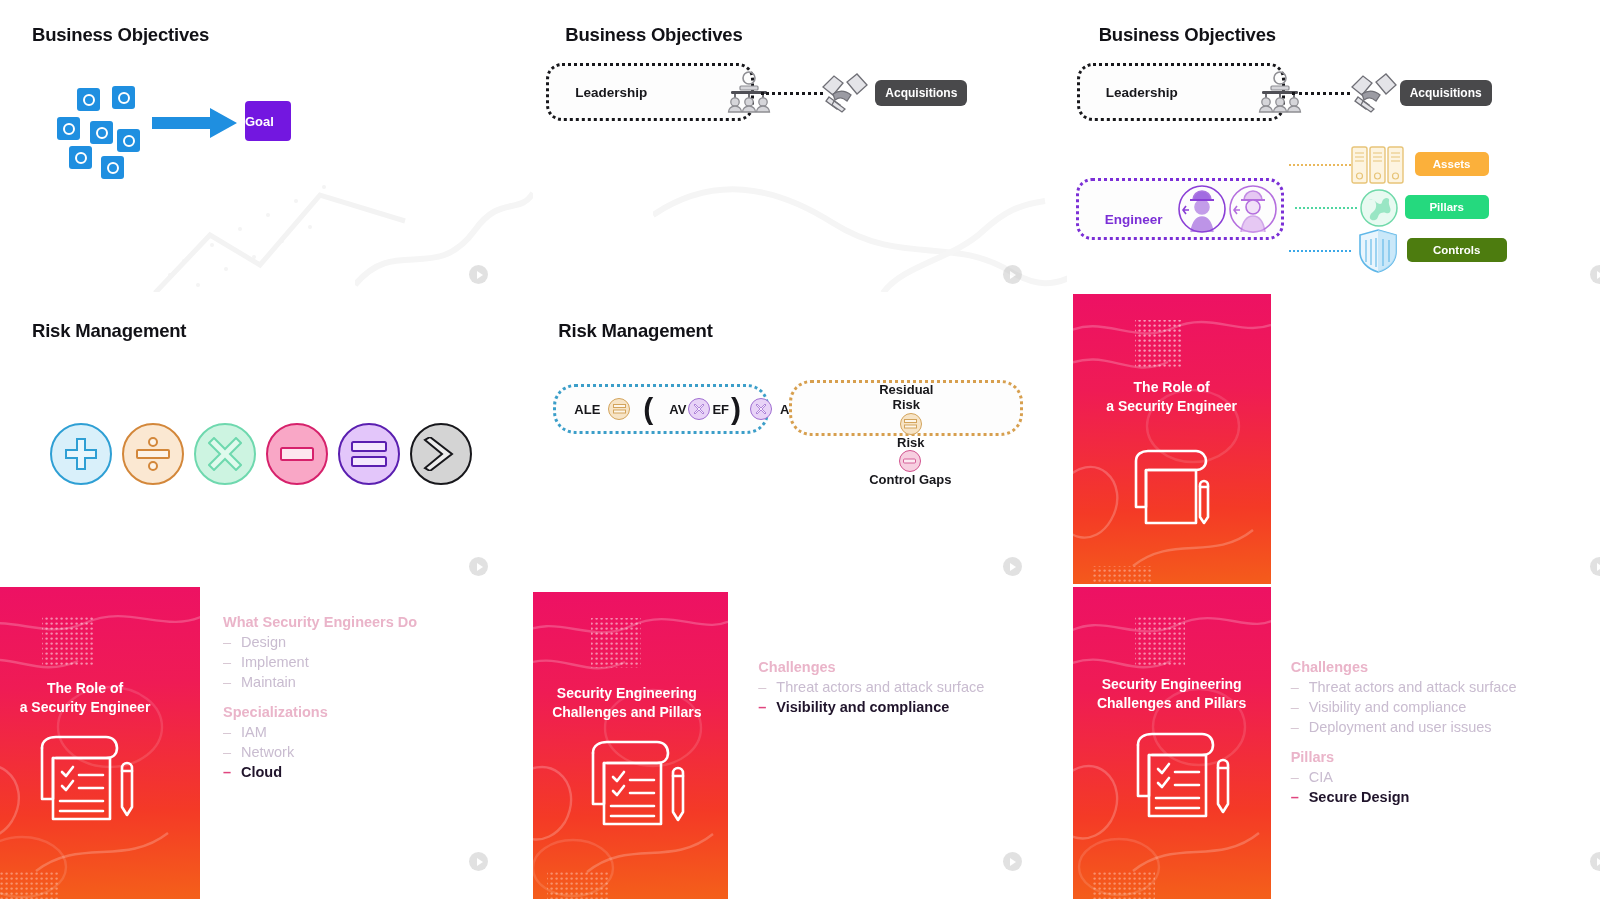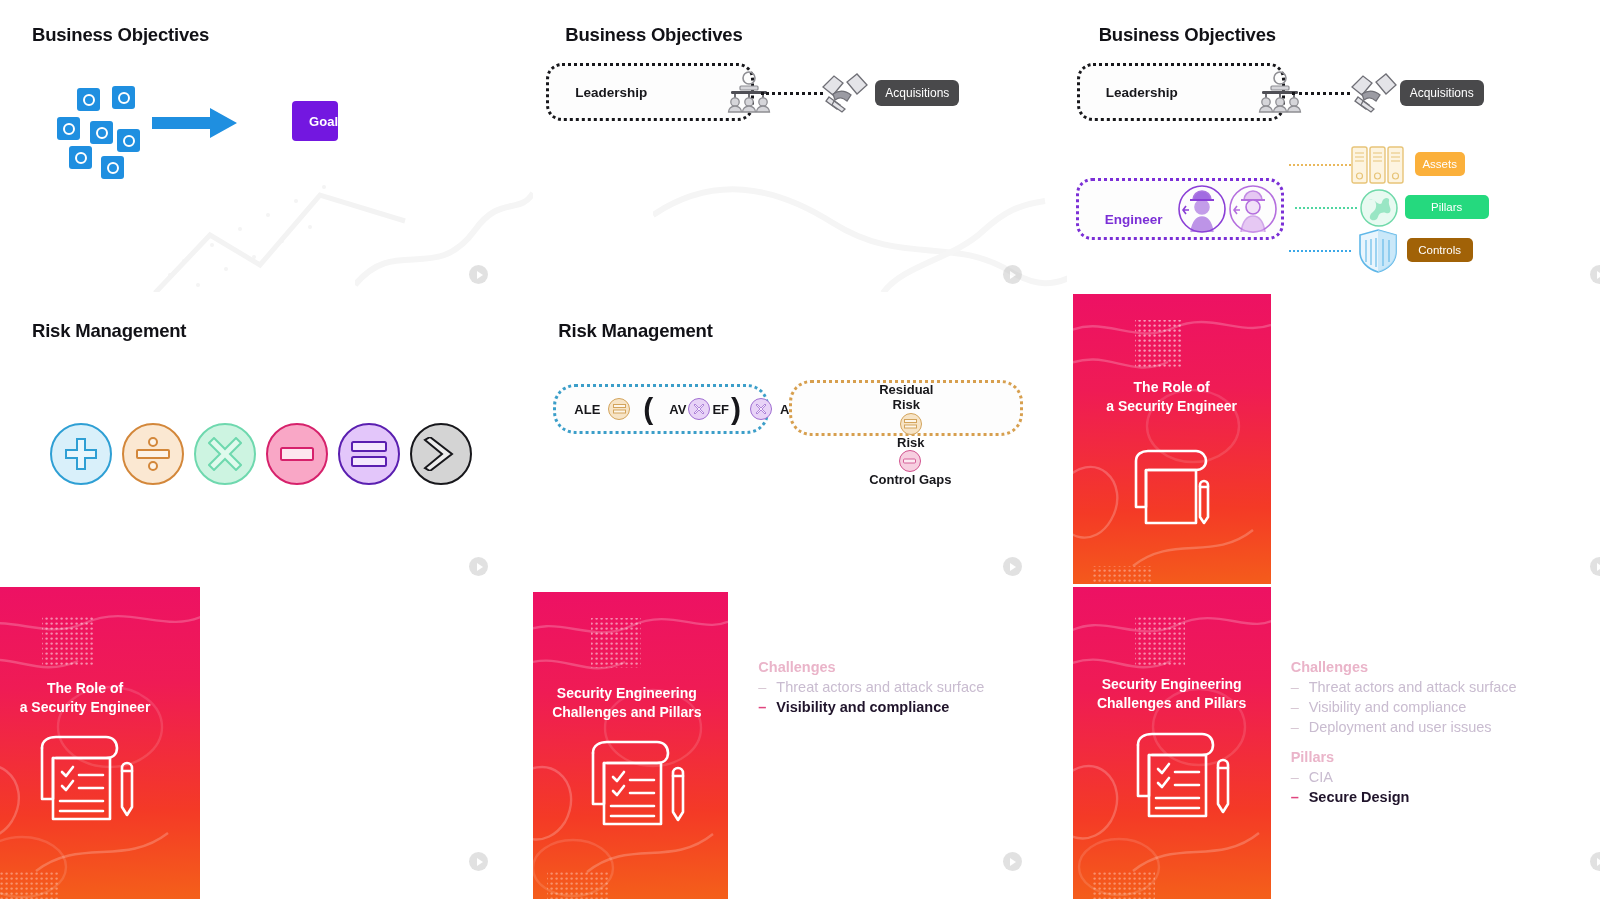--- a/index.html
+++ b/index.html
@@ -70,25 +70,24 @@
     border: 2px solid #ffffff;
     border-radius: 50%;
   }
   .arrow-wrap { position: absolute; left: 152px; top: 106px; }
   .goal-box {
     position: absolute;
     left: 245px; top: 101px;
     width: 46px; height: 40px;
     background: #7317e0;
     border-radius: 4px;
-    display: flex; align-items: center; justify-content: flex-end;
+    display: flex; align-items: center; justify-content: flex-start;
     color: #ffffff;
     font-size: 13px;
     font-weight: bold;
-    margin-left: 47px;
   }
 
   
   .dotbox {
     position: absolute;
     border-radius: 16px;
     background: #fdfdfd;
     display: flex;
     align-items: center;
   }
@@ -110,21 +109,21 @@
   }
   .dotline.amber { border-top: 2px dotted #e9b85c; }
   .dotline.green { border-top: 2px dotted #4fd6a0; }
   .dotline.cyan  { border-top: 2px dotted #3aa8e8; }
 
   .pill {
     position: absolute;
     border-radius: 5px;
     color: #ffffff;
     font-size: 11.5px;
-    font-weight: normal;
+    font-weight: bold;
     display: flex; align-items: center; justify-content: center;
     padding: 12px 10px;
     height: 24px;
   }
   .pill.dark  { background: #49494b; height: 26px; border-radius: 6px; font-size: 12px; }
   .op {
     width: 62px; height: 62px;
     border-radius: 50%;
     display: flex; align-items: center; justify-content: center;
   }
@@ -403,27 +402,27 @@
     <div style="position:absolute; left:290px; top:228px;">
       <svg width="42" height="46" viewBox="0 0 42 46">
         <path d="M21 2 L39 7 V24 C39 34 31 41 21 44 C11 41 3 34 3 24 V7 Z" fill="#e9f5fd" stroke="#5fb7e8" stroke-width="1.6"></path>
         <path d="M21 2 L39 7 V24 C39 34 31 41 21 44 Z" fill="#bfe3f7" opacity=".75"></path>
         <g stroke="#5fb7e8" stroke-width="1.1">
           <path d="M9 12 v22 M14 11 v26 M19 10 v29 M26 11 v27 M32 12 v22"></path>
         </g>
       </svg>
     </div>
 
-    <div class="pill" style="left:348px; top:152px; width:50px; background:#fbb03b;">
+    <div class="pill" style="left:348px; top:152px; width:74px; background:#fbb03b;">
       <span>Assets</span>
     </div>
     <div class="pill" style="left:338px; top:195px; width:84px; background:#25d97e;">
       <span>Pillars</span>
     </div>
-    <div class="pill" style="left:340px; top:238px; width:66px; background:#a16207;">
+    <div class="pill" style="left:340px; top:238px; width:100px; background:#4d7c0f;">
       <span>Controls</span>
     </div>
 
     <div class="playbtn edge">
         <span class="tri"></span>
       </div>
   </div>
 
   <div class="panel">
     <div class="panel-title" style="top:28px;">Risk Management</div>
@@ -596,20 +595,30 @@
             <path d="M21 23 H78 V84 H21 Z"></path>
             <path d="M30 37 l4 4 7 -9 M30 51 l4 4 7 -9"></path>
             <path d="M47 40 h24 M47 53 h24 M28 66 h43 M28 76 h43"></path>
             <path d="M90 36 h10 v36 l-5 8 -5 -8 z"></path>
             <path d="M90 36 v-3 a5 5 0 0 1 10 0 v3"></path>
           </g>
         </svg>
       </div>
     </div>
 
+    <div class="bullets" style="left:223px; top:30px;">
+      <div class="bh">What Security Engineers Do</div>
+      <div class="bi">Design</div>
+      <div class="bi">Implement</div>
+      <div class="bi">Maintain</div>
+      <div class="bh">Specializations</div>
+      <div class="bi">IAM</div>
+      <div class="bi">Network</div>
+      <div class="bi active">Cloud</div>
+    </div>
 
     <div class="playbtn br" style="bottom:28px;">
         <span class="tri"></span>
       </div>
   </div>
 
   <div class="panel">
     <div class="card" style="left:-8px; top:8px; width:203px; height:307px;">
       <div class="card-deco">
         <svg width="203" height="307" viewBox="0 0 203 307" preserveAspectRatio="none">

